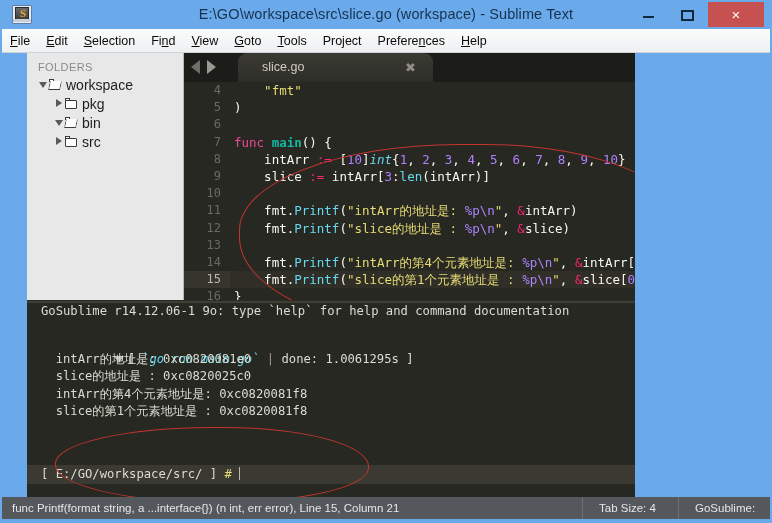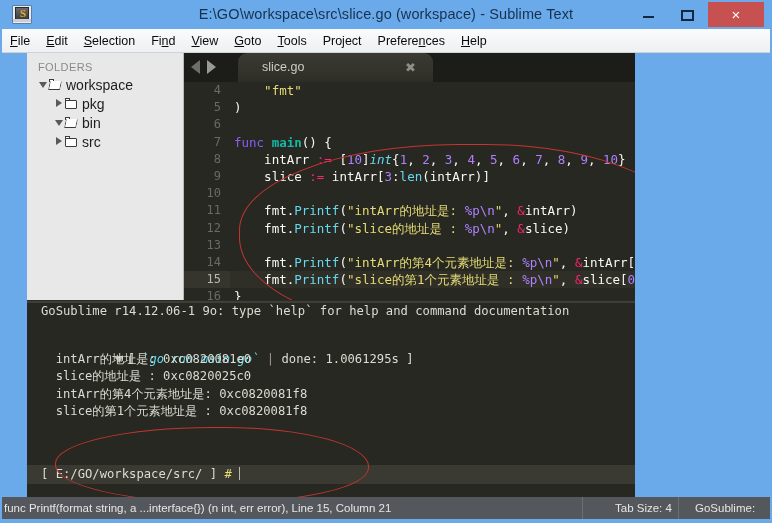--- a/index.html
+++ b/index.html
@@ -74,21 +74,21 @@
 
   .codearea{position:absolute;left:0;top:29px;width:611px;height:218px;background:#272822;overflow:hidden;}
   .gutter{position:absolute;left:0;top:0;width:46px;height:218px;background:#272822;}
   .code{position:absolute;left:46px;top:0;width:565px;height:218px;
     font-family:"DejaVu Sans Mono","Liberation Mono",monospace;font-size:12.5px;}
   .ln{height:17.2px;line-height:17.2px;text-align:right;padding-right:9px;
     font-family:"DejaVu Sans Mono","Liberation Mono",monospace;font-size:12px;color:#6a6a60;}
   .ln.active{background:#35352e;color:#b8b8ae;}
   .cl{height:17.2px;line-height:17.2px;white-space:pre;color:#f8f8f2;padding-left:4px;}
   .cl.active{background:#2f2f28;}
-  .k{color:#8b5cf6;}   
+  .k{color:#ec4899;}   
   .fn{color:#14b8a6;font-weight:bold;}  
   .st{color:#e6db74;}  
   .num{color:#ae81ff;} 
   .ty{color:#66d9ef;font-style:italic;} 
   .bi{color:#66d9ef;}  
   .op{color:#f92672;}
   .pl{color:#f8f8f2;}
   .esc{color:#ae81ff;}
 
   .minimap{position:absolute;right:18px;top:29px;width:72px;height:218px;background:#2b2b25;}
@@ -122,22 +122,22 @@
     background:#4a4a43;border-radius:6px;border:1px solid #5c5c54;box-sizing:border-box;cursor:pointer;}
   .con-left-strip{position:absolute;left:0;top:0;width:10px;height:196px;background:#272822;}
   .ellipse-con{position:absolute;left:28px;top:124px;width:312px;height:74px;
     border:1.6px solid #c4352f;border-radius:50% 46% 48% 52%/48% 52% 46% 50%;
     pointer-events:none;}
 
   
   .statusbar{position:absolute;left:2px;top:497px;width:768px;height:22px;
     background:#54585c;box-sizing:border-box;}
   .sb-cell{position:absolute;top:0;height:22px;line-height:22px;font-size:11.5px;color:#e6e6e6;}
-  .sb-main{left:2px;}
-  .sb-tab{left:580px;border-left:1px solid #6c7075;padding-left:32px;}
+  .sb-main{left:10px;}
+  .sb-tab{left:580px;border-left:1px solid #6c7075;padding-left:16px;}
   .sb-go{left:676px;border-left:1px solid #6c7075;padding-left:16px;}
 </style>
 </head>
 <body>
 
 <div id="app">
 
   <div class="titlebar">
     <div class="app-icon">
       <div class="book">

